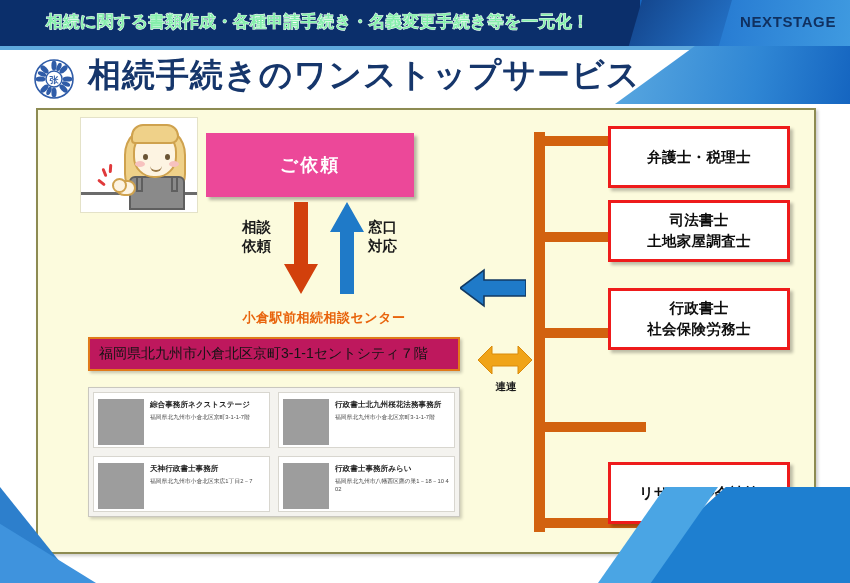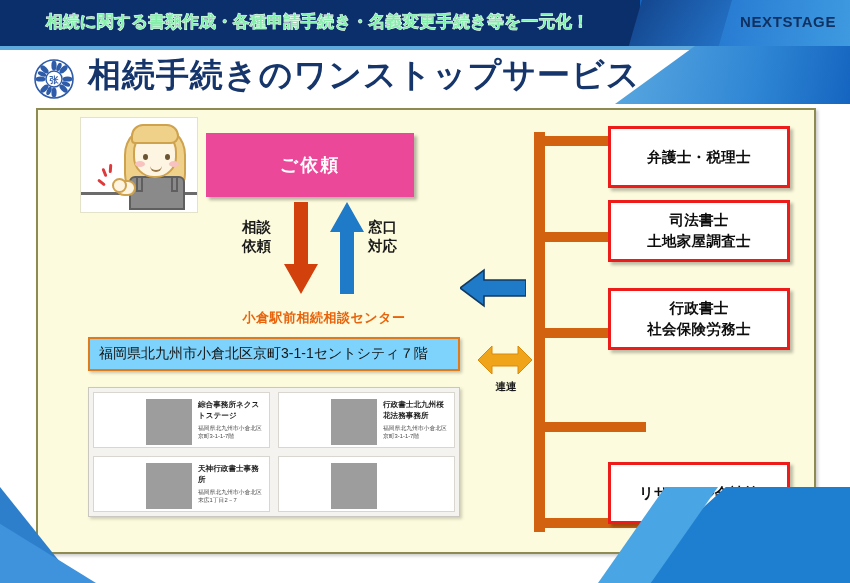--- a/index.html
+++ b/index.html
@@ -219,21 +219,21 @@
   
   .center-heading {
     position: absolute; left: 136px; top: 199px; width: 300px;
     text-align: center;
     font-size: 13px; font-weight: 700; color: #e8640c; letter-spacing: 0.5px;
     white-space: nowrap;
   }
   .address-box {
     position: absolute; left: 50px; top: 227px;
     width: 372px; height: 34px;
-    background: #7dd3fc;
+    background: #be185d;
     border: 2px solid #e07a1a;
     box-shadow: 2px 2px 3px rgba(0,0,0,.22);
     display: flex; align-items: center;
   }
   .address-box span {
     padding-left: 9px; font-size: 14px; color: #141414; white-space: nowrap;
   }
 
   
   .cards {
@@ -247,21 +247,20 @@
     grid-template-rows: 1fr 1fr;
     gap: 0;
   }
   .card {
     position: relative;
     background: #ffffff;
     border: 1px solid #d8d6cf;
     margin: 4px;
     display: flex;
     overflow: hidden;
-    padding-left: 48px;
   }
   .card .thumb {
     flex: 0 0 46px; height: 46px; margin: 6px 4px 0 4px;
     background: #9d9d9d;
     overflow: hidden; position: relative;
   }
   .thumb-street { background: linear-gradient(170deg,#cfcfcf 0%,#8f8f8f 55%,#6b6b6b 100%); }
   .thumb-person { background: linear-gradient(150deg,#b9cfdc 0%,#7d9fb3 45%,#3b3b3b 100%); }
   .thumb-desk   { background: linear-gradient(160deg,#e9e2d9 0%,#b9a894 50%,#6d5f50 100%); }
   .thumb-books  { background: linear-gradient(120deg,#8c3b30 0%,#5a2420 40%,#2f1412 100%); }
@@ -422,20 +421,24 @@
       </div>
       <div class="card">
         <div class="thumb thumb-desk"></div>
         <div class="ctext">
           <div class="cname">天神行政書士事務所</div>
           <div class="caddr">福岡県北九州市小倉北区末広1丁目2－7</div>
         </div>
       </div>
       <div class="card">
         <div class="thumb thumb-books"></div>
+        <div class="ctext">
+          <div class="cname">行政書士事務所みらい</div>
+          <div class="caddr">福岡県北九州市八幡西区鷹の巣1－18－10 402</div>
+        </div>
       </div>
     </div>
 
     <div class="bracket">
       <div class="spine"></div>
       <div class="prong" style="top:4px"></div>
       <div class="prong" style="top:100px"></div>
       <div class="prong" style="top:196px"></div>
       <div class="prong" style="top:290px"></div>
       <div class="prong" style="top:386px"></div>

